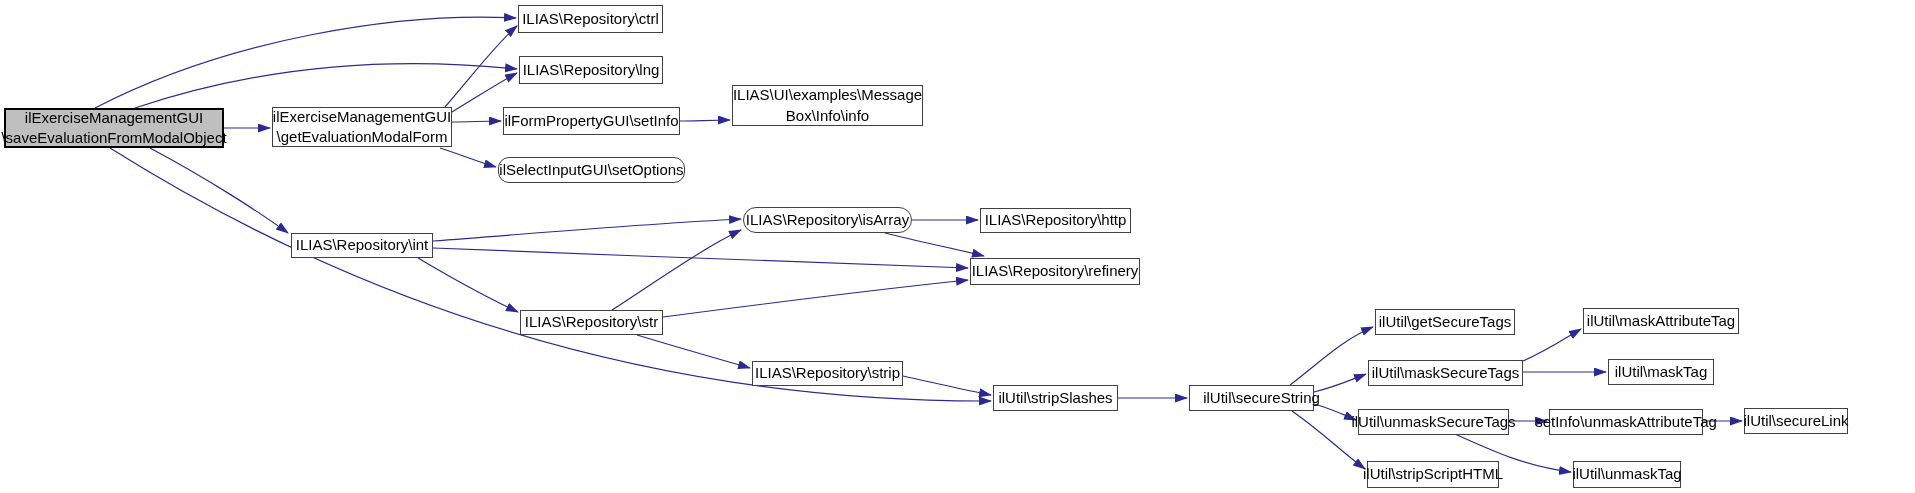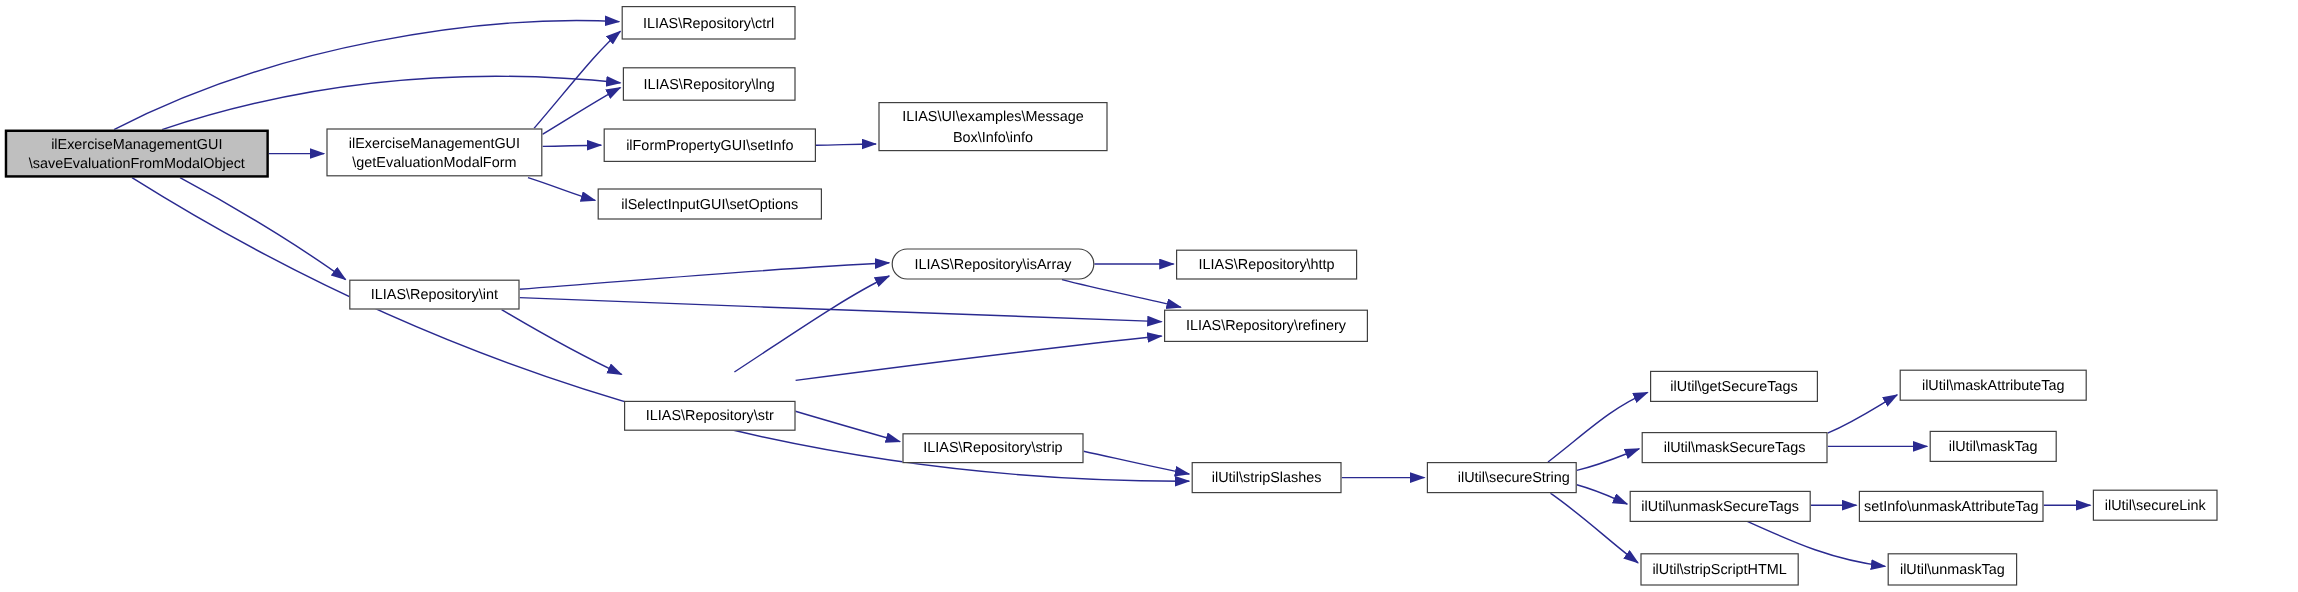--- a/index.html
+++ b/index.html
@@ -13,21 +13,21 @@
   svg.edge-layer{position:absolute;left:0;top:0;}
   .node{
     position:absolute;
     box-sizing:border-box;
     background:#ffffff;
     border:1px solid #404040;
     display:flex;
     flex-direction:column;
     align-items:center;
     justify-content:center;
-    font-size:12px;
+    font-size:15px;
     line-height:1.34;
     color:#000000;
     white-space:nowrap;
     text-align:center;
     cursor:pointer;
   }
   .node.highlight{
     background:#bfbfbf;
     border:2px solid #000000;
   }
@@ -88,36 +88,36 @@
       <div class="node" style="left: 519px; top: 56px; width: 144px; height: 28px;">
         <div>ILIAS\Repository\lng</div>
       </div>
       <div class="node" style="left: 503px; top: 107px; width: 177px; height: 28px;">
         <div>ilFormPropertyGUI\setInfo</div>
       </div>
       <div class="node" style="left: 732px; top: 85px; width: 191px; height: 41px;">
         <div>ILIAS\UI\examples\Message</div>
         <div>Box\Info\info</div>
       </div>
-      <div class="node" style="left: 498px; top: 157px; width: 187px; height: 26px;">
+      <div class="node" style="left: 498px; top: 157px; width: 187px; height: 26px; border-radius: 11px;">
         <div>ilSelectInputGUI\setOptions</div>
       </div>
       <div class="node" style="left: 291px; top: 233px; width: 142px; height: 25px;">
         <div>ILIAS\Repository\int</div>
       </div>
       <div class="node" style="left: 743px; top: 207px; width: 169px; height: 26px; border-radius: 13px;">
         <div>ILIAS\Repository\isArray</div>
       </div>
       <div class="node" style="left: 980px; top: 208px; width: 151px; height: 25px;">
         <div>ILIAS\Repository\http</div>
       </div>
       <div class="node" style="left: 970px; top: 258px; width: 170px; height: 27px;">
         <div>ILIAS\Repository\refinery</div>
       </div>
-      <div class="node" style="left: 520px; top: 310px; width: 143px; height: 25px; margin-top: 24px;">
+      <div class="node" style="left: 520px; top: 310px; width: 143px; height: 25px;">
         <div>ILIAS\Repository\str</div>
       </div>
       <div class="node" style="left: 752px; top: 361px; width: 151px; height: 25px;">
         <div>ILIAS\Repository\strip</div>
       </div>
       <div class="node" style="left: 993px; top: 385px; width: 125px; height: 26px;">
         <div>ilUtil\stripSlashes</div>
       </div>
       <div class="node" style="left: 1189px; top: 385px; width: 125px; height: 26px; padding-left: 20px;">
         <div>ilUtil\secureString</div>

